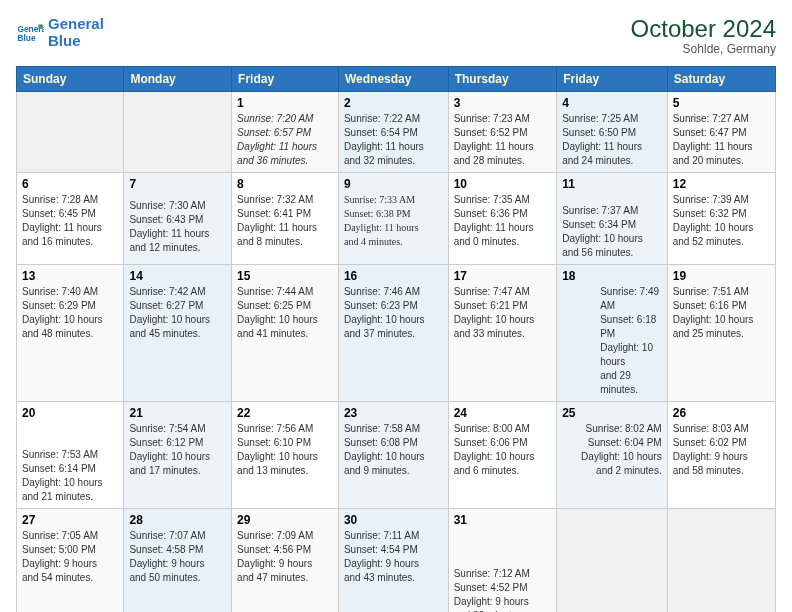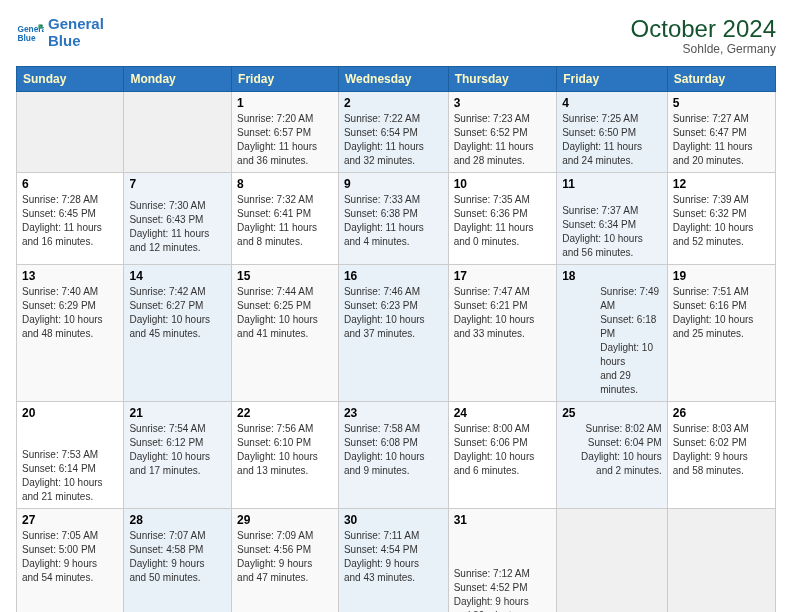--- a/index.html
+++ b/index.html
@@ -123,21 +123,21 @@
           <th>Friday</th>
           <th>Saturday</th>
         </tr>
     </thead>
     <tbody>
     <tr>
           <td class="empty-cell"></td>
           <td class="empty-cell"></td>
           <td>
             <span class="day-num">1</span>
-            <div class="day-content" style="white-space: pre-line;">Sunrise: 7:20 AM
+            <div class="day-content" style="white-space: pre-line; font-style: italic;">Sunrise: 7:20 AM
 Sunset: 6:57 PM
 Daylight: 11 hours
 and 36 minutes.</div>
           </td>
           <td>
             <span class="day-num">2</span>
             <div class="day-content" style="white-space: pre-line;">Sunrise: 7:22 AM
 Sunset: 6:54 PM
 Daylight: 11 hours
 and 32 minutes.</div>
@@ -181,21 +181,21 @@
           </td>
           <td>
             <span class="day-num">8</span>
             <div class="day-content" style="white-space: pre-line;">Sunrise: 7:32 AM
 Sunset: 6:41 PM
 Daylight: 11 hours
 and 8 minutes.</div>
           </td>
           <td>
             <span class="day-num">9</span>
-            <div class="day-content" style="white-space: pre-line;">Sunrise: 7:33 AM
+            <div class="day-content" style="white-space: pre-line; font-family: Liberation Serif, serif;">Sunrise: 7:33 AM
 Sunset: 6:38 PM
 Daylight: 11 hours
 and 4 minutes.</div>
           </td>
           <td>
             <span class="day-num">10</span>
             <div class="day-content" style="white-space: pre-line;">Sunrise: 7:35 AM
 Sunset: 6:36 PM
 Daylight: 11 hours
 and 0 minutes.</div>

